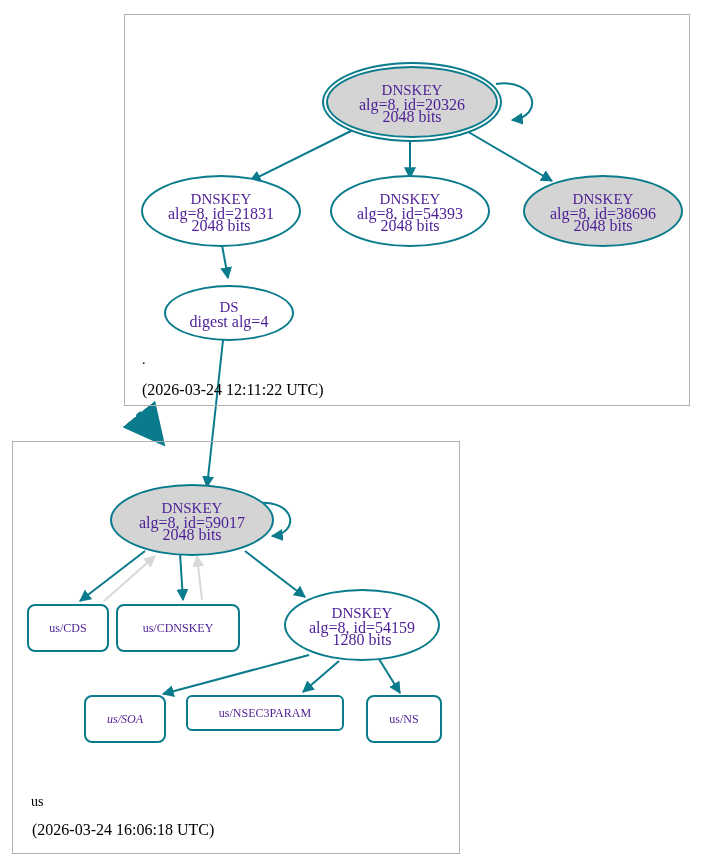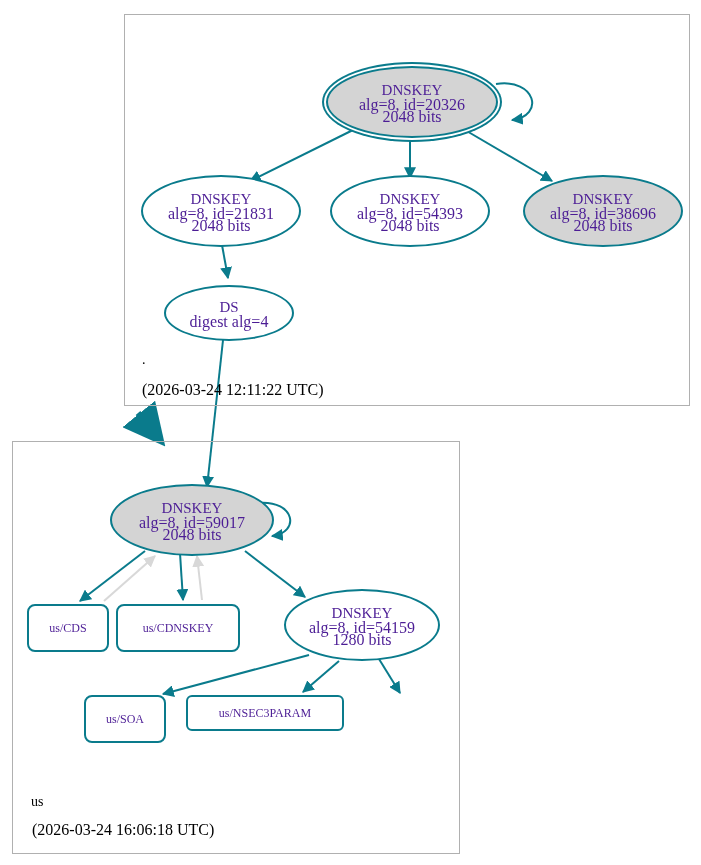--- a/index.html
+++ b/index.html
@@ -180,22 +180,25 @@
   </div>
 
   <div class="node rect" style="left:27px; top:604px; width:82px; height:48px;">
     <div class="label-only">us/CDS</div>
   </div>
 
   <div class="node rect" style="left:116px; top:604px; width:124px; height:48px;">
     <div class="label-only">us/CDNSKEY</div>
   </div>
 
-  <div class="node rect" style="left:84px; top:695px; width:82px; height:48px;">
+  <div class="node rect" style="left:84px; top:695px; width:82px; height:48px;font-style:italic;">
     <div class="label-only">us/SOA</div>
   </div>
 
   <div class="node rect" style="left:186px; top:695px; width:158px; height:36px;border-radius:6px;">
     <div class="label-only">us/NSEC3PARAM</div>
   </div>
 
+  <div class="node rect" style="left:366px; top:695px; width:76px; height:48px;">
+    <div class="label-only">us/NS</div>
+  </div>
 
 </div>
 
 </body></html>

